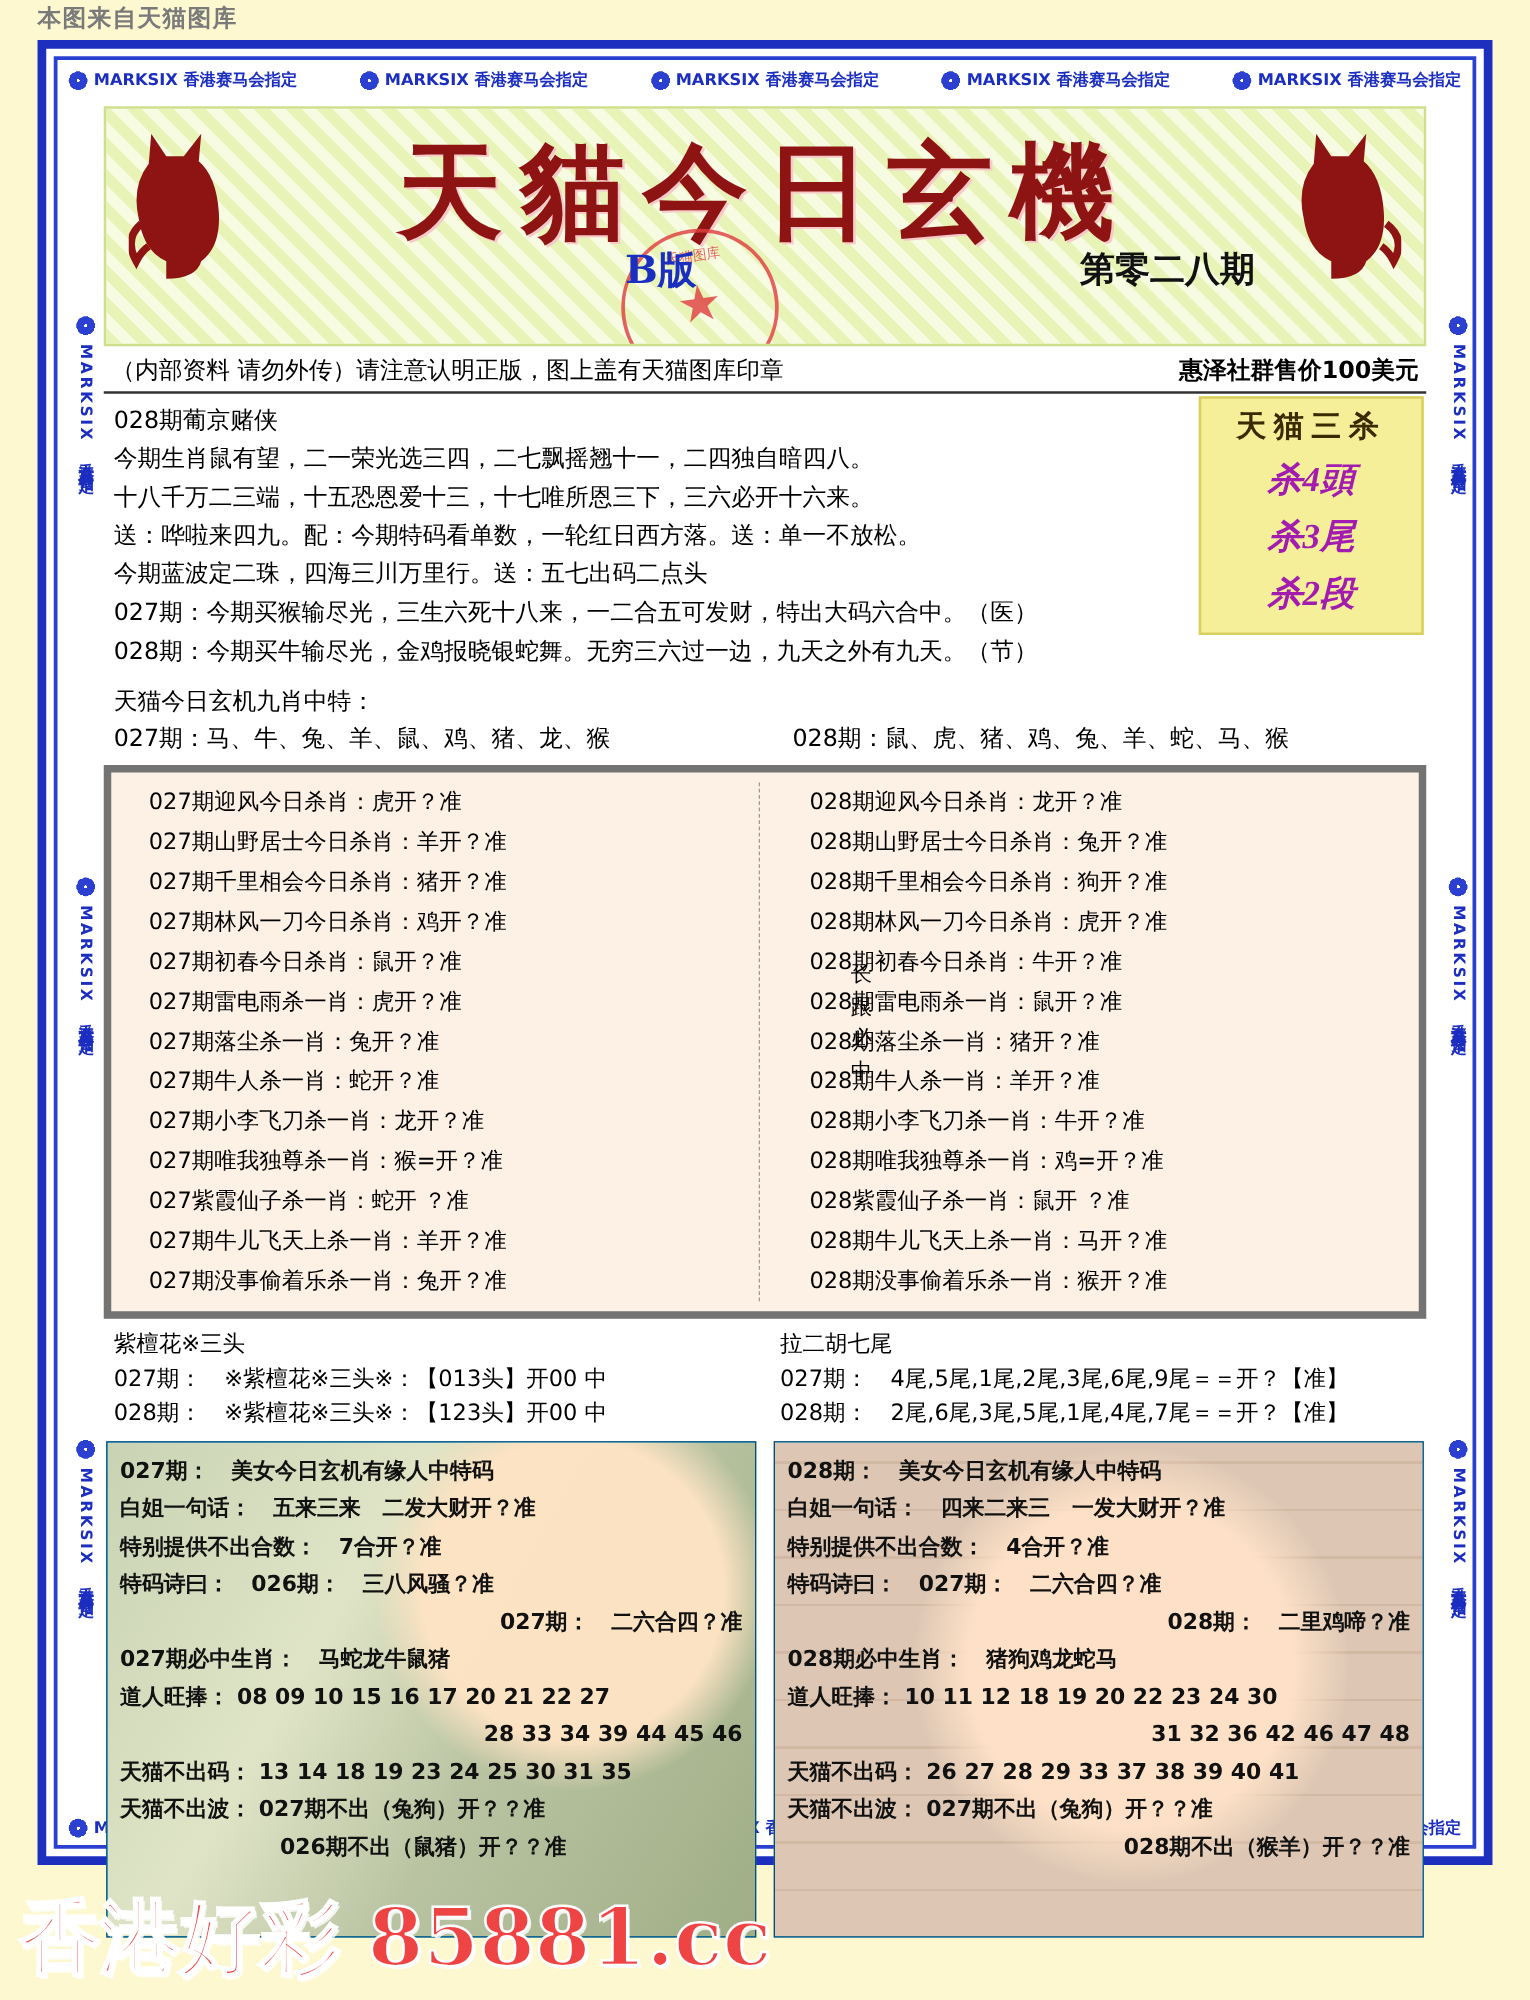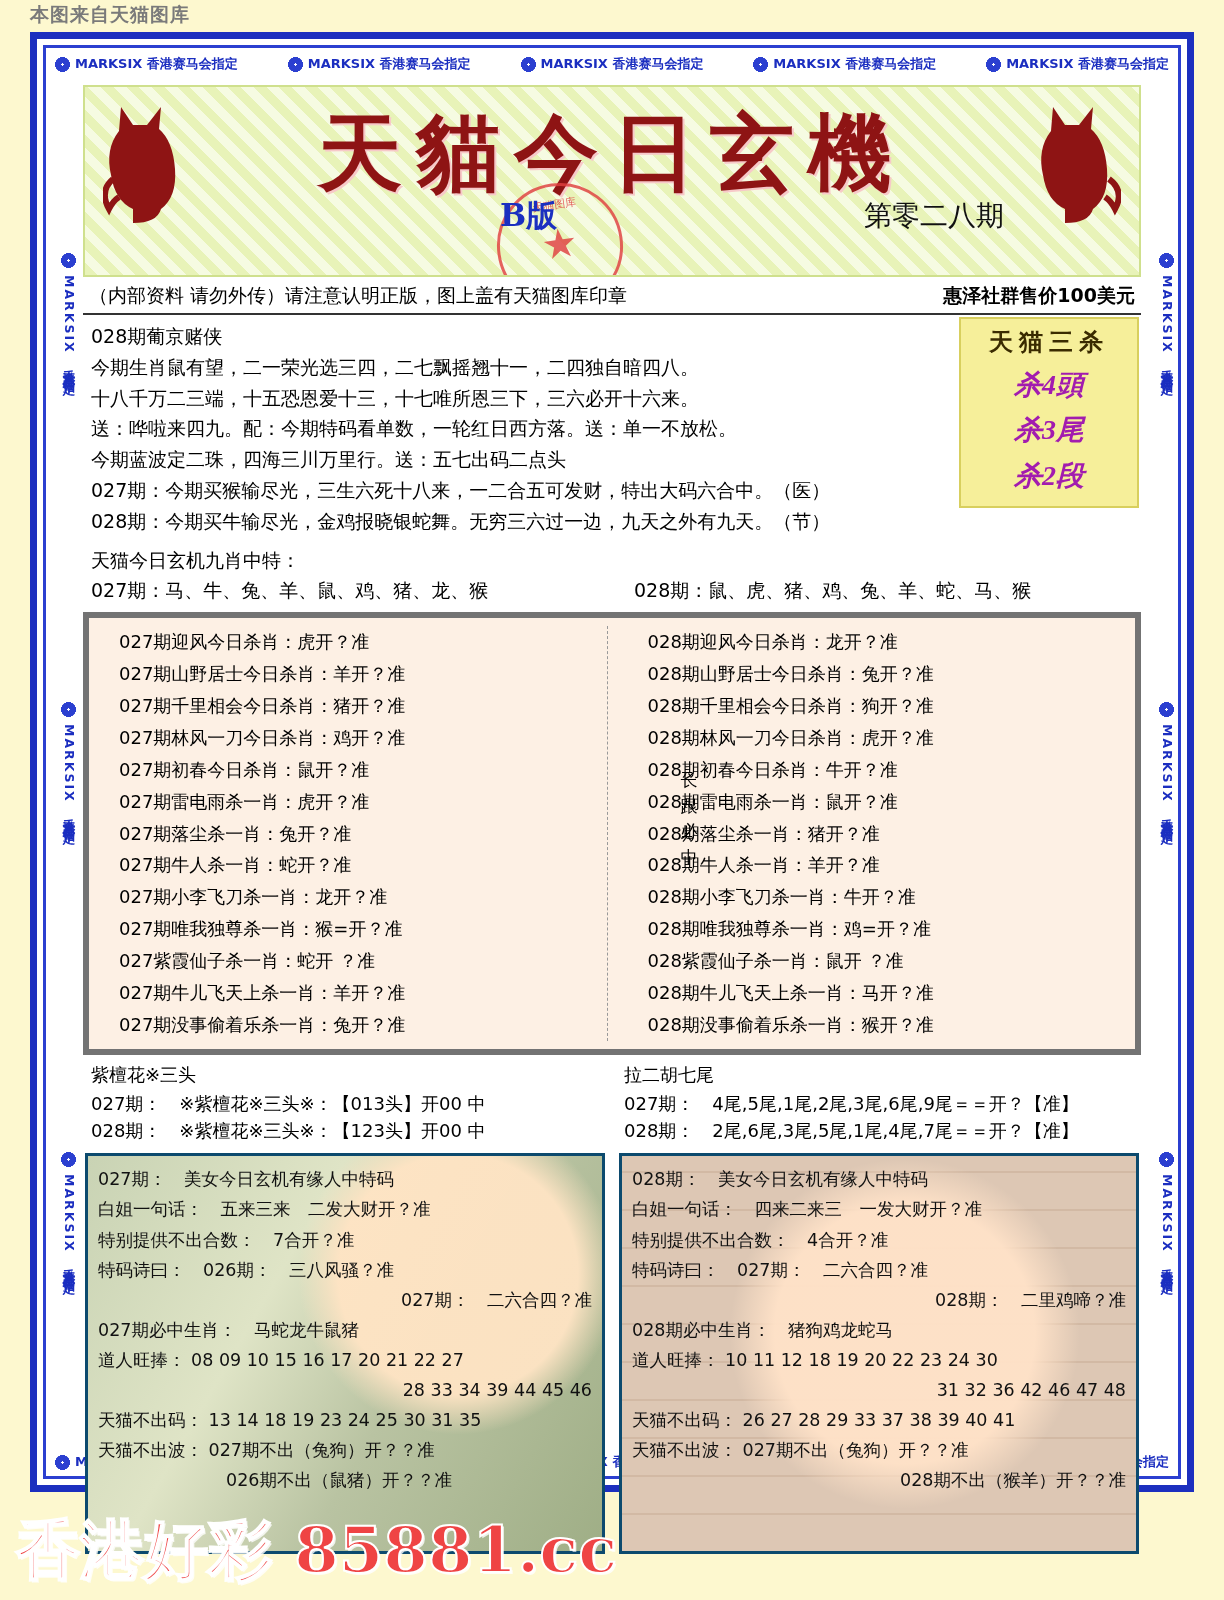--- a/index.html
+++ b/index.html
@@ -96,21 +96,21 @@
     letter-spacing:14px;
     text-shadow:2px 2px 0 #f7c9c9;
   }
   .bver{
     position:absolute;left:415px;top:108px;
     font-size:31px;font-weight:bold;color:#1a2fc0;
     font-family:"DejaVu Serif",serif;
   }
   .issue{
     position:absolute;right:135px;top:110px;
-    font-size:28px;font-weight:normal;color:#111;
+    font-size:28px;font-weight:bold;color:#111;
     font-family:"DejaVu Serif",serif;
   }
   .stamp{
     position:absolute;left:412px;top:96px;width:120px;height:120px;
     border:3px solid #e04040;border-radius:50%;
     color:#e04040;opacity:.82;
     display:flex;align-items:center;justify-content:center;
     font-size:10px;text-align:center;line-height:1.2;
     transform:rotate(-8deg);
   }
@@ -166,22 +166,22 @@
 
   .mid{
     display:flex;font-size:18px;padding:8px 4px 6px 8px;gap:20px;
   }
   .mid .col{flex:1;}
   .mid .hd{margin-bottom:3px;}
   .mid .rw{white-space:nowrap;line-height:1.55;}
 
   .photos{display:flex;gap:14px;padding:2px 2px 0 2px;}
   .photo-card{
-    flex:1;height:395px;border:3px solid #0c4a6e;position:relative;
-    overflow:hidden;background:#0ea5e9;
+    flex:1;height:395px;border:1px solid #0c4a6e;position:relative;
+    overflow:hidden;background:#0ea5e9;font-weight:bold;
   }
   .photo-bg{position:absolute;inset:0;}
   .pc-left .photo-bg{
     background:
       radial-gradient(circle at 72% 30%, rgba(255,228,196,.95) 0 120px, transparent 160px),
       linear-gradient(120deg,#c9d3b4 0%,#dfe4c6 35%,#b9c3a2 60%,#9fae86 100%);
   }
   .pc-right .photo-bg{
     background:
       radial-gradient(circle at 55% 45%, rgba(255,226,200,.95) 0 130px, transparent 175px),

